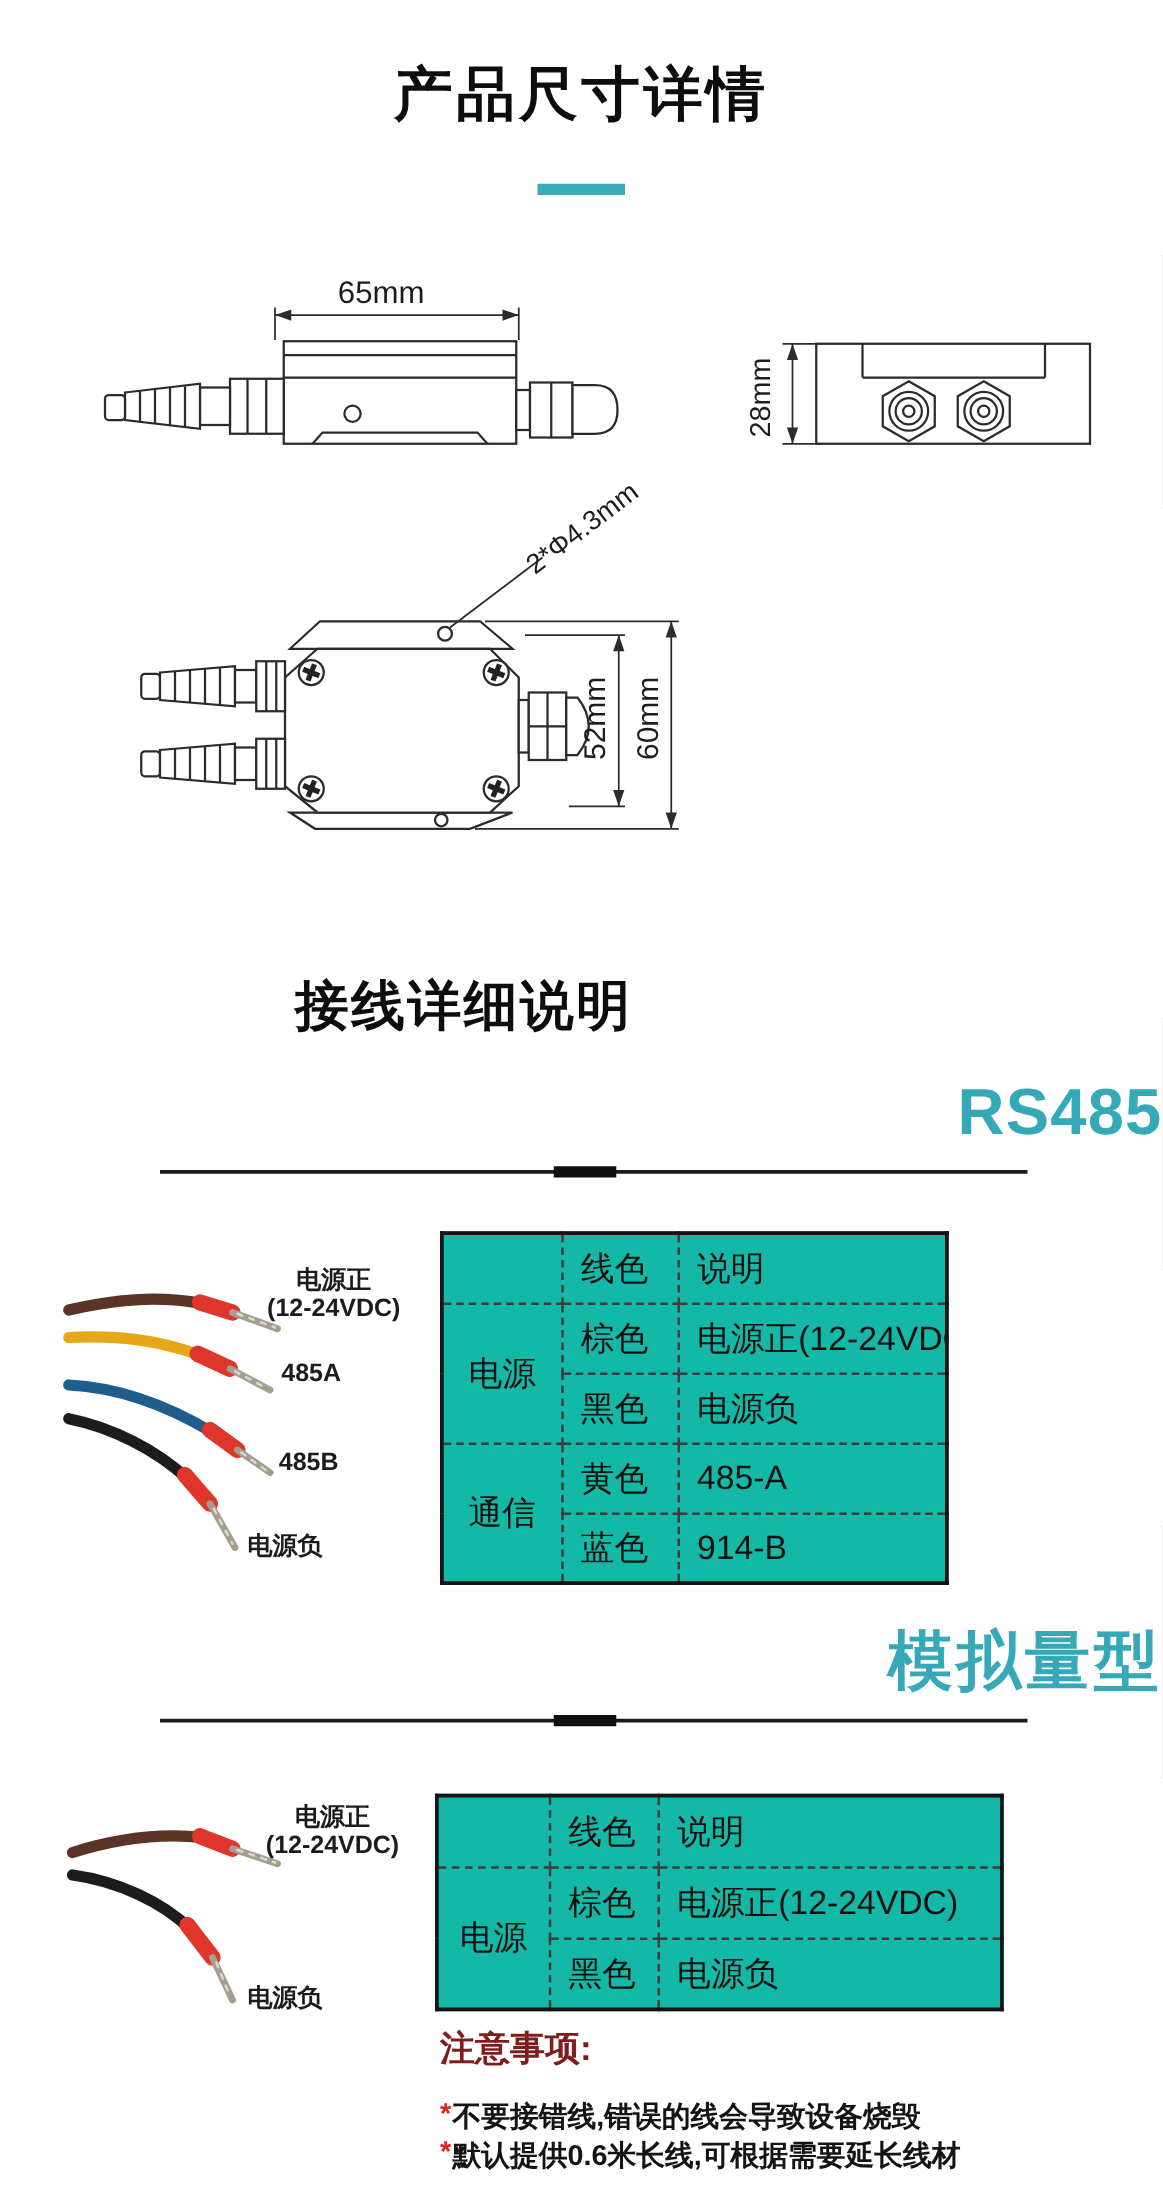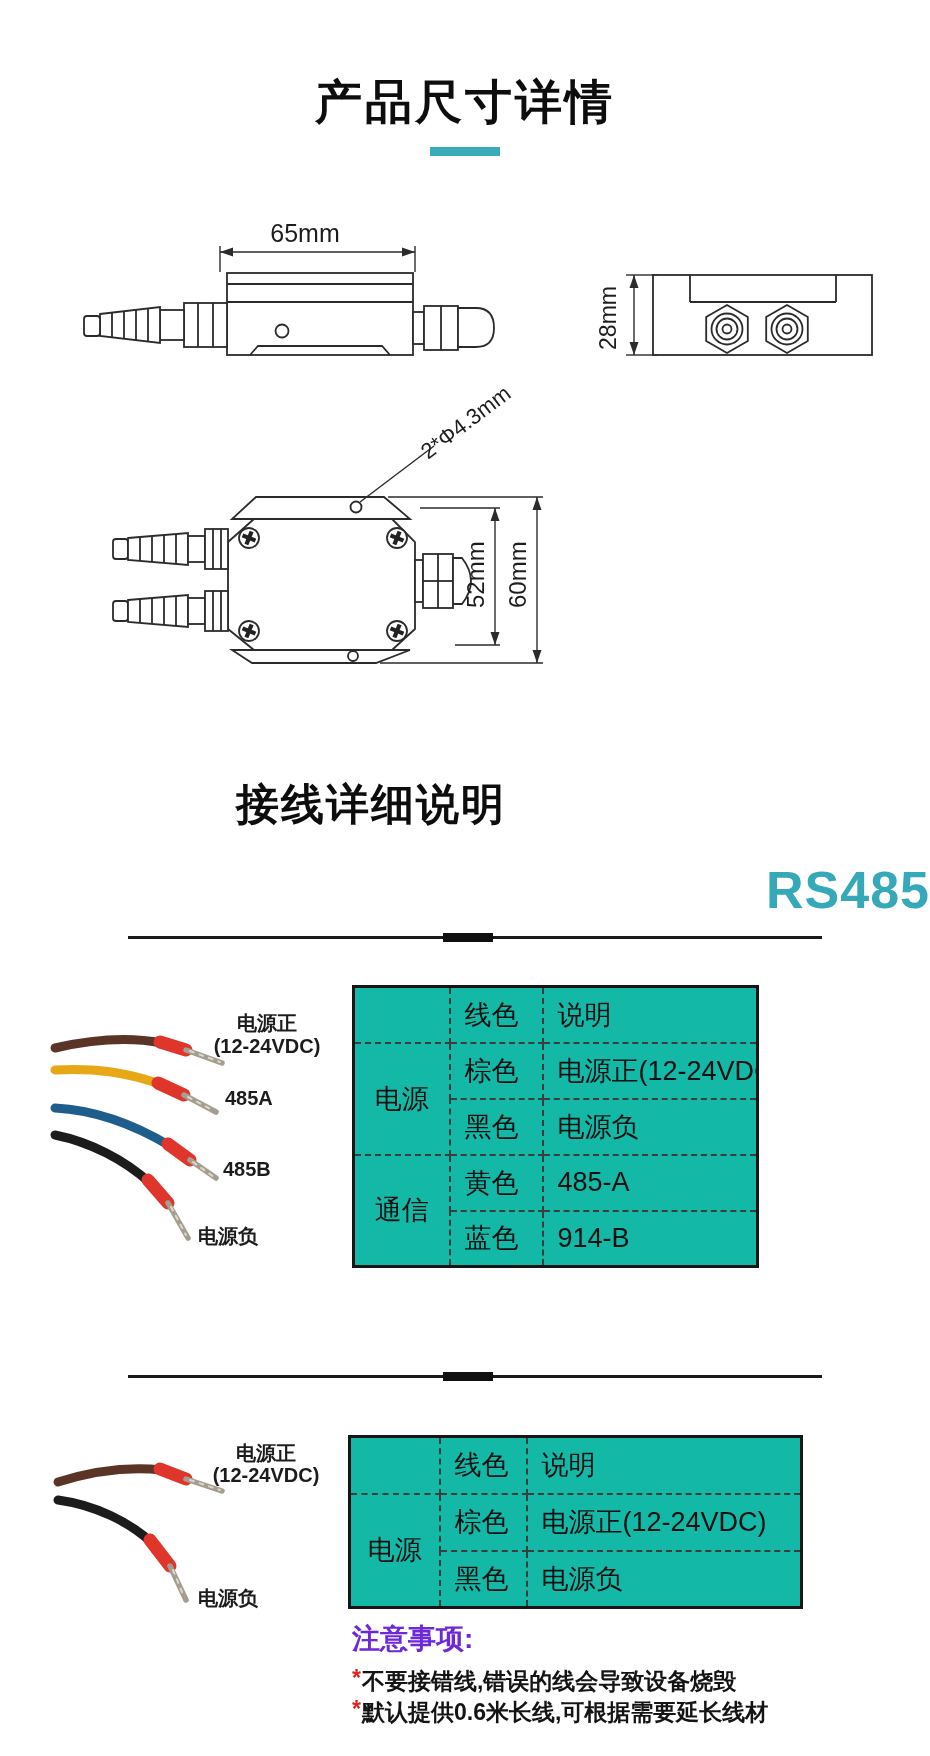--- a/index.html
+++ b/index.html
@@ -7,21 +7,21 @@
   .page {
     position:relative; width:930px; height:1756px; margin:0 auto;
     background:#ffffff; overflow:hidden;
     font-family:"Liberation Sans", sans-serif; color:#111;
   }
   .abs { position:absolute; }
 
   
   .main-title {
     top:44px; left:0; width:930px; text-align:center;
-    font-size:47px; font-weight:800; letter-spacing:3px; color:#0d0d0d;margin-top:27px;
+    font-size:47px; font-weight:800; letter-spacing:3px; color:#0d0d0d;
   }
   .title-underline { top:147px; left:430px; width:70px; height:9px; background:#3aacb8; }
   .wiring-title {
     top:776px; left:0; width:742px; text-align:center;
     font-size:43px; font-weight:800; letter-spacing:2px; color:#0d0d0d;
   }
   .sub-title {
     left:0; width:930px; text-align:right;
     font-size:52px; font-weight:800; letter-spacing:1px; color:#35a9b7;
   }
@@ -43,21 +43,21 @@
   .wire-table td.group-cell { text-align:center; padding:0; }
   .t1 { left:352px; top:985px; width:404px; }
   .t1 tr { height:56px; }
   .t1 col.c1 { width:96px; } .t1 col.c2 { width:93px; } .t1 col.c3 { width:215px; }
   .t2 { left:348px; top:1435px; width:452px; }
   .t2 tr { height:57px; }
   .t2 col.c1 { width:90px; } .t2 col.c2 { width:87px; } .t2 col.c3 { width:275px; }
 
   
   .notes { left:352px; top:1620px; width:540px; }
-  .notes-title { font-size:28px; font-weight:700; color:#6d28d9; margin-bottom:8px; }
+  .notes-title { font-size:28px; font-weight:700; color:#7f1d1d; margin-bottom:20px; }
   .note-line { font-size:23px; font-weight:600; color:#141414; line-height:1.34; }
   .note-star { color:#e02222; font-weight:700; display:inline-block; transform:translateY(-3px); margin-right:1px; }
 
   
   svg text { font-family:"Liberation Sans", sans-serif; fill:#1d1d1d; }
   .draw { stroke:#2b2b2b; stroke-width:1.8; fill:none; }
   .drawfill { stroke:#2b2b2b; stroke-width:1.8; fill:#ffffff; }
   .dim { stroke:#2b2b2b; stroke-width:1.4; fill:none; }
   .dimarrow { fill:#2b2b2b; stroke:none; }
   .dimtext { font-size:25px; }
@@ -248,20 +248,21 @@
       <td>黄色</td>
       <td>485-A</td>
     </tr>
     <tr>
       <td>蓝色</td>
       <td>914-B</td>
     </tr>
   </tbody>
     </table>
 
+  <div class="abs sub-title sub-analog">模拟量型</div>
   <div class="abs divider div2">
       <span class="divider-thick"></span>
     </div>
 
   <svg class="abs" style="left:30px;top:1430px" width="300" height="200" viewBox="0 0 300 200">
     <g stroke-linecap="round" fill="none">
       <path d="M28,52 C60,42 95,36 132,40" stroke="#5a3426" stroke-width="9"></path>
       <line x1="130" y1="39" x2="156" y2="49" stroke="#e0352b" stroke-width="13"></line>
       <line x1="156" y1="49" x2="192" y2="61" stroke="#a39e8f" stroke-width="5.5"></line>
       <line x1="160" y1="50" x2="190" y2="60" stroke="#ddd8ca" stroke-width="2" stroke-dasharray="4 6"></line>

